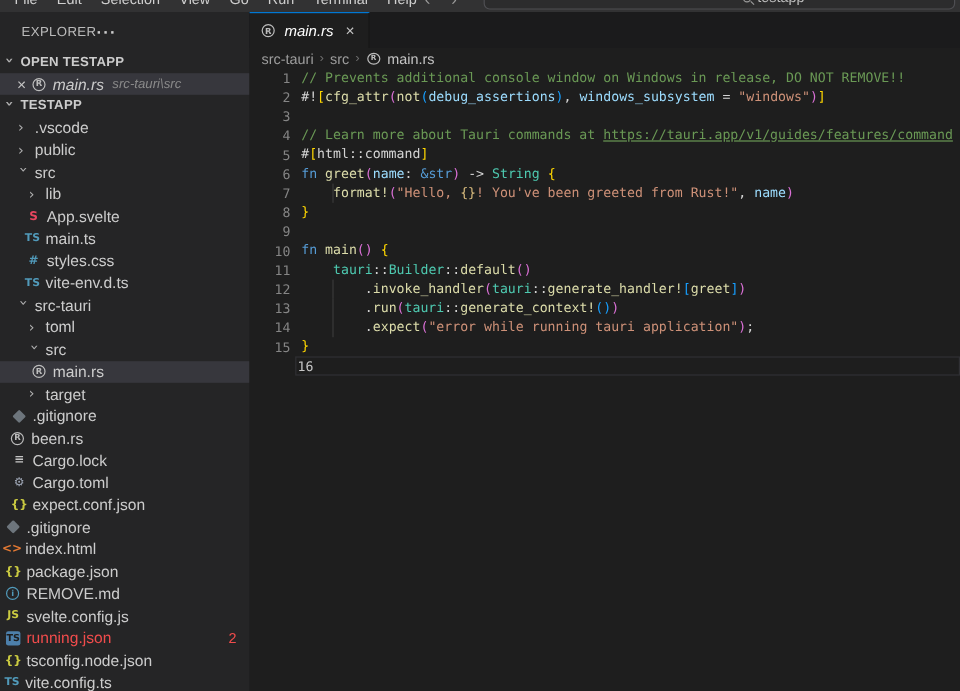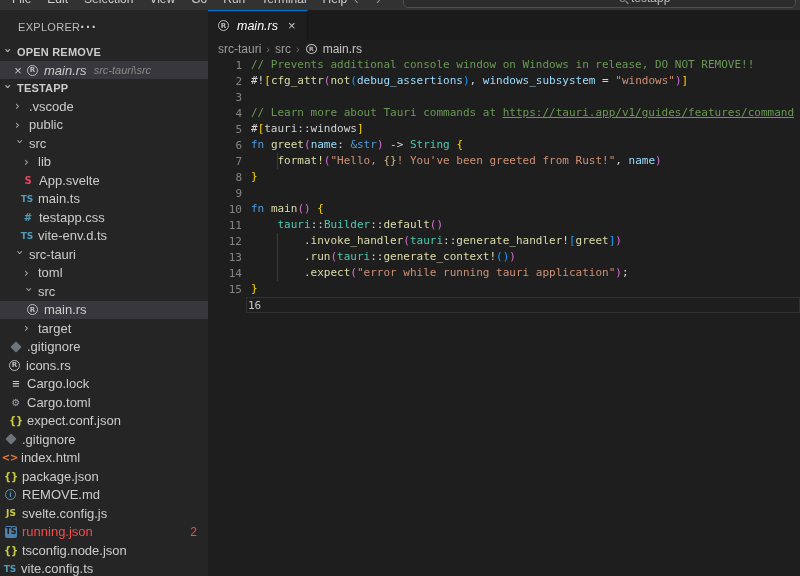--- a/index.html
+++ b/index.html
@@ -108,21 +108,21 @@
     </div>
   </div>
 
   <div class="sidebar">
     <div class="sidebar-title">
       <span class="sidebar-title-text">EXPLORER</span>
       <span class="more-dots">···</span>
     </div>
     <div class="section-header">
       <span class="chev exp">›</span>
-      <span>OPEN REMOVE</span>
+      <span>OPEN TESTAPP</span>
     </div>
     <div id="open-editors">
         <div class="row oe-row sel">
           <span class="oe-close">×</span>
           <span style="width: 26px; flex: 0 0 auto;"></span>
           <span class="fi circle" style="color: rgb(189, 189, 189);">R</span>
           <span class="lbl oe-name">main.rs</span>
           <span class="oe-desc">src-tauri\src</span>
         </div>
       </div>
@@ -157,21 +157,21 @@
           <span class="lbl">App.svelte</span>
         </div>
         <div class="row">
           <span style="width: 20px; flex: 0 0 auto;"></span>
           <span class="fi sm2" style="color: rgb(81, 154, 186);">TS</span>
           <span class="lbl">main.ts</span>
         </div>
         <div class="row">
           <span style="width: 21px; flex: 0 0 auto;"></span>
           <span class="fi" style="color: rgb(81, 154, 186);">#</span>
-          <span class="lbl">testapp.css</span>
+          <span class="lbl">styles.css</span>
         </div>
         <div class="row">
           <span style="width: 20px; flex: 0 0 auto;"></span>
           <span class="fi sm2" style="color: rgb(81, 154, 186);">TS</span>
           <span class="lbl">vite-env.d.ts</span>
         </div>
         <div class="row">
           <span style="width: 15px; flex: 0 0 auto;"></span>
           <span class="chev exp">›</span>
           <span class="lbl">src-tauri</span>
@@ -197,21 +197,21 @@
           <span class="lbl">target</span>
         </div>
         <div class="row">
           <span style="width: 9px; flex: 0 0 auto;"></span>
           <span class="fi diamond" style="background: rgb(109, 117, 124);"></span>
           <span class="lbl">.gitignore</span>
         </div>
         <div class="row">
           <span style="width: 8px; flex: 0 0 auto;"></span>
           <span class="fi circle" style="color: rgb(189, 189, 189);">R</span>
-          <span class="lbl">icons.rs</span>
+          <span class="lbl">been.rs</span>
         </div>
         <div class="row">
           <span style="width: 9px; flex: 0 0 auto;"></span>
           <span class="fi" style="color: rgb(197, 197, 197);">≡</span>
           <span class="lbl">Cargo.lock</span>
         </div>
         <div class="row">
           <span style="width: 9px; flex: 0 0 auto;"></span>
           <span class="fi" style="color: rgb(157, 165, 180);">⚙</span>
           <span class="lbl">Cargo.toml</span>
@@ -285,21 +285,21 @@
         <span class="crumb">
           <span class="fi circle" style="color: rgb(189, 189, 189); width: 11px; height: 10px; font-size: 6px;">R</span>
           <span style="color: rgb(197, 197, 197);">main.rs</span>
         </span>
       </div>
     <div class="code" id="code">
         <div class="cl"><span class="gut">1</span><span class="ctext"><span style="color: rgb(106, 153, 85);">// Prevents additional console window on Windows in release, DO NOT REMOVE!!</span></span></div>
         <div class="cl"><span class="gut">2</span><span class="ctext"><span style="color: rgb(212, 212, 212);">#!</span><span style="color: rgb(255, 215, 0);">[</span><span style="color: rgb(220, 220, 170);">cfg_attr</span><span style="color: rgb(218, 112, 214);">(</span><span style="color: rgb(220, 220, 170);">not</span><span style="color: rgb(23, 159, 255);">(</span><span style="color: rgb(156, 220, 254);">debug_assertions</span><span style="color: rgb(23, 159, 255);">)</span><span style="color: rgb(212, 212, 212);">, </span><span style="color: rgb(156, 220, 254);">windows_subsystem</span><span style="color: rgb(212, 212, 212);"> = </span><span style="color: rgb(206, 145, 120);">"windows"</span><span style="color: rgb(218, 112, 214);">)</span><span style="color: rgb(255, 215, 0);">]</span></span></div>
         <div class="cl"><span class="gut">3</span><span class="ctext"></span></div>
         <div class="cl"><span class="gut">4</span><span class="ctext"><span style="color: rgb(106, 153, 85);">// Learn more about Tauri commands at </span><span class="u" style="color: rgb(106, 153, 85);">https://tauri.app/v1/guides/features/command</span></span></div>
-        <div class="cl"><span class="gut">5</span><span class="ctext"><span style="color: rgb(212, 212, 212);">#</span><span style="color: rgb(255, 215, 0);">[</span><span style="color: rgb(212, 212, 212);">tauri::windows</span><span style="color: rgb(255, 215, 0);">]</span></span></div>
+        <div class="cl"><span class="gut">5</span><span class="ctext"><span style="color: rgb(212, 212, 212);">#</span><span style="color: rgb(255, 215, 0);">[</span><span style="color: rgb(212, 212, 212);">html::command</span><span style="color: rgb(255, 215, 0);">]</span></span></div>
         <div class="cl"><span class="gut">6</span><span class="ctext"><span style="color: rgb(86, 156, 214);">fn</span><span style="color: rgb(212, 212, 212);"> </span><span style="color: rgb(220, 220, 170);">greet</span><span style="color: rgb(218, 112, 214);">(</span><span style="color: rgb(156, 220, 254);">name</span><span style="color: rgb(212, 212, 212);">: </span><span style="color: rgb(86, 156, 214);">&amp;str</span><span style="color: rgb(218, 112, 214);">)</span><span style="color: rgb(212, 212, 212);"> -&gt; </span><span style="color: rgb(78, 201, 176);">String</span><span style="color: rgb(212, 212, 212);"> </span><span style="color: rgb(255, 215, 0);">{</span></span></div>
         <div class="cl"><span class="gut">7</span><span class="ctext"><span class="guide" style="left: 31px;"></span><span style="color: rgb(212, 212, 212);">    </span><span style="color: rgb(220, 220, 170);">format!</span><span style="color: rgb(218, 112, 214);">(</span><span style="color: rgb(206, 145, 120);">"Hello, </span><span style="color: rgb(215, 186, 125);">{}</span><span style="color: rgb(206, 145, 120);">! You've been greeted from Rust!"</span><span style="color: rgb(212, 212, 212);">, </span><span style="color: rgb(156, 220, 254);">name</span><span style="color: rgb(218, 112, 214);">)</span></span></div>
         <div class="cl"><span class="gut">8</span><span class="ctext"><span style="color: rgb(255, 215, 0);">}</span></span></div>
         <div class="cl"><span class="gut">9</span><span class="ctext"></span></div>
         <div class="cl"><span class="gut">10</span><span class="ctext"><span style="color: rgb(86, 156, 214);">fn</span><span style="color: rgb(212, 212, 212);"> </span><span style="color: rgb(220, 220, 170);">main</span><span style="color: rgb(218, 112, 214);">()</span><span style="color: rgb(212, 212, 212);"> </span><span style="color: rgb(255, 215, 0);">{</span></span></div>
         <div class="cl"><span class="gut">11</span><span class="ctext"><span style="color: rgb(212, 212, 212);">    </span><span style="color: rgb(78, 201, 176);">tauri</span><span style="color: rgb(212, 212, 212);">::</span><span style="color: rgb(78, 201, 176);">Builder</span><span style="color: rgb(212, 212, 212);">::</span><span style="color: rgb(220, 220, 170);">default</span><span style="color: rgb(218, 112, 214);">()</span></span></div>
         <div class="cl"><span class="gut">12</span><span class="ctext"><span class="guide" style="left: 31px;"></span><span style="color: rgb(212, 212, 212);">        .</span><span style="color: rgb(220, 220, 170);">invoke_handler</span><span style="color: rgb(218, 112, 214);">(</span><span style="color: rgb(78, 201, 176);">tauri</span><span style="color: rgb(212, 212, 212);">::</span><span style="color: rgb(220, 220, 170);">generate_handler!</span><span style="color: rgb(23, 159, 255);">[</span><span style="color: rgb(220, 220, 170);">greet</span><span style="color: rgb(23, 159, 255);">]</span><span style="color: rgb(218, 112, 214);">)</span></span></div>
         <div class="cl"><span class="gut">13</span><span class="ctext"><span class="guide" style="left: 31px;"></span><span style="color: rgb(212, 212, 212);">        .</span><span style="color: rgb(220, 220, 170);">run</span><span style="color: rgb(218, 112, 214);">(</span><span style="color: rgb(78, 201, 176);">tauri</span><span style="color: rgb(212, 212, 212);">::</span><span style="color: rgb(220, 220, 170);">generate_context!</span><span style="color: rgb(23, 159, 255);">()</span><span style="color: rgb(218, 112, 214);">)</span></span></div>
         <div class="cl"><span class="gut">14</span><span class="ctext"><span class="guide" style="left: 31px;"></span><span style="color: rgb(212, 212, 212);">        .</span><span style="color: rgb(220, 220, 170);">expect</span><span style="color: rgb(218, 112, 214);">(</span><span style="color: rgb(206, 145, 120);">"error while running tauri application"</span><span style="color: rgb(218, 112, 214);">)</span><span style="color: rgb(212, 212, 212);">;</span></span></div>
         <div class="cl"><span class="gut">15</span><span class="ctext"><span style="color: rgb(255, 215, 0);">}</span></span></div>

